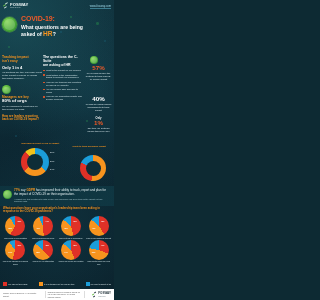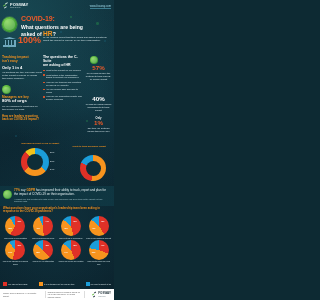--- a/index.html
+++ b/index.html
@@ -146,32 +146,20 @@
 
   <div class="title">
     <div class="t1">COVID-19:</div>
     <div class="t2">
       <span>What questions are being</span><br>
       <span>asked of</span>
       <span class="hr">HR</span><span>?</span>
     </div>
   </div>
 
-  <div class="row100">
-    <div class="ico-bank">
-      <div class="roof"></div>
-      <div class="col" style="left:1.5px"></div>
-      <div class="col" style="left:4.7px"></div>
-      <div class="col" style="left:7.9px"></div>
-      <div class="col" style="left:11px"></div>
-      <div class="base"></div>
-    </div>
-    <div class="big100">100%</div>
-    <div class="r100txt">of HR leaders report that their board has asked questions about the impact of COVID-19 on their organisation.</div>
-  </div>
 
   <div class="colL">
     <div class="sec-h">Tracking impact</div>
     <div class="sec-h">isn't easy</div>
     <div style="font-size:4px;font-weight:bold;color:#ffffff;margin-top:1.5px;">Only 1 in 4</div>
     <div style="font-size:2.3px;line-height:1.3;color:#cfe2e6;margin-top:1px;">HR functions say they can easily report on the impact of COVID-19 across their whole workforce.</div>
 
     <div style="margin-top:6px;">
       <div class="virus v-s" style="position:relative;left:0;top:0;width:9px;height:9px;background:radial-gradient(circle at 35% 32%,#7fd44f 0%,#3f9e33 70%);"></div>
       <div style="font-size:3.2px;font-weight:bold;color:#f7941e;margin-top:1px;">Managers are key</div>

